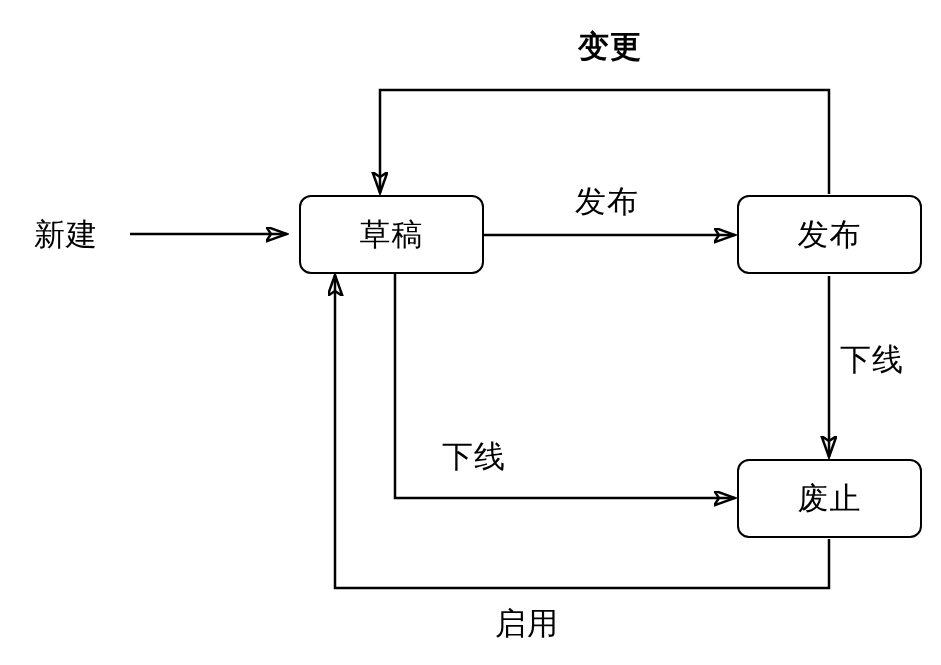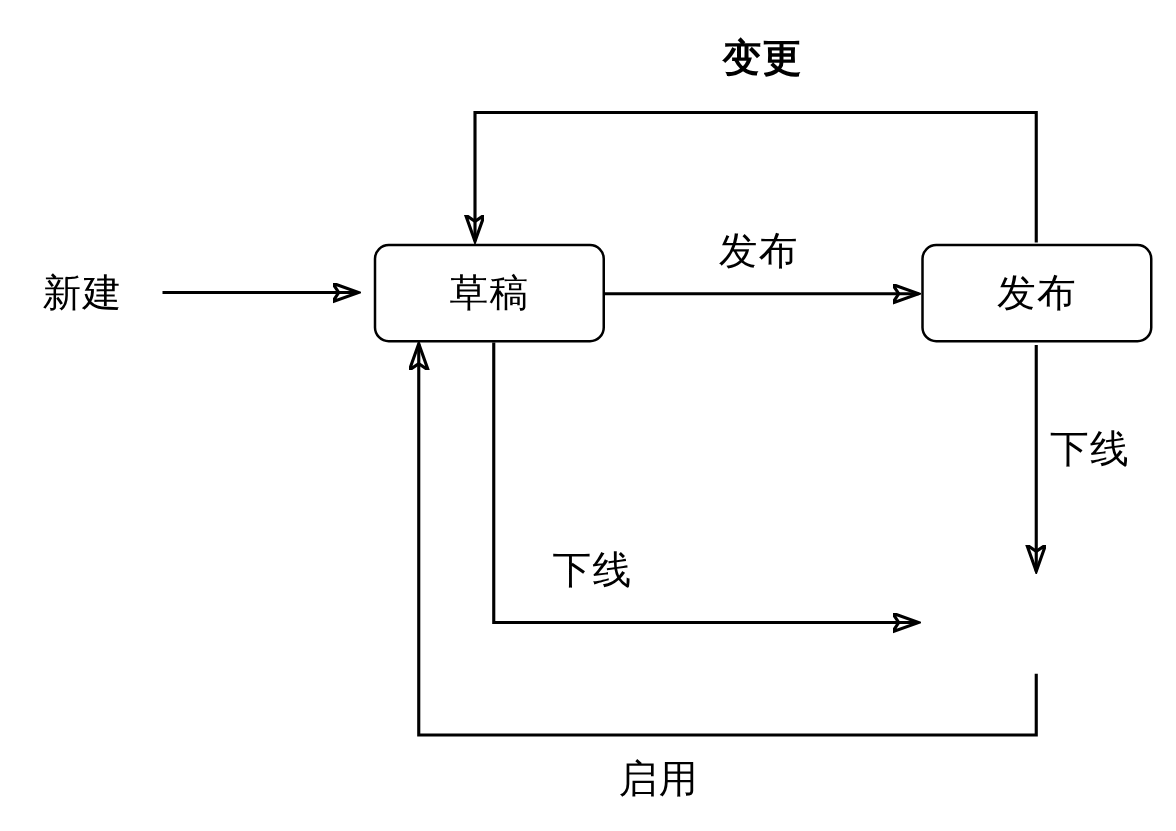--- a/index.html
+++ b/index.html
@@ -83,20 +83,21 @@
 
     <path d="M 395 274 L 395 498 L 735 498" marker-end="url(#arrow)"></path>
 
     <path d="M 829 539 L 829 588 L 335 588 L 335 275" marker-end="url(#arrow)"></path>
   </svg>
 
   <div class="node node-draft">草稿</div>
 
   <div class="node node-published">发布</div>
 
+  <div class="node node-deprecated">废止</div>
 
   <div class="lbl lbl-start">新建</div>
 
   <div class="lbl lbl-publish">发布</div>
 
   <div class="lbl lbl-change">变更</div>
 
   <div class="lbl lbl-offline-right">下线</div>
 
   <div class="lbl lbl-offline-left">下线</div>

